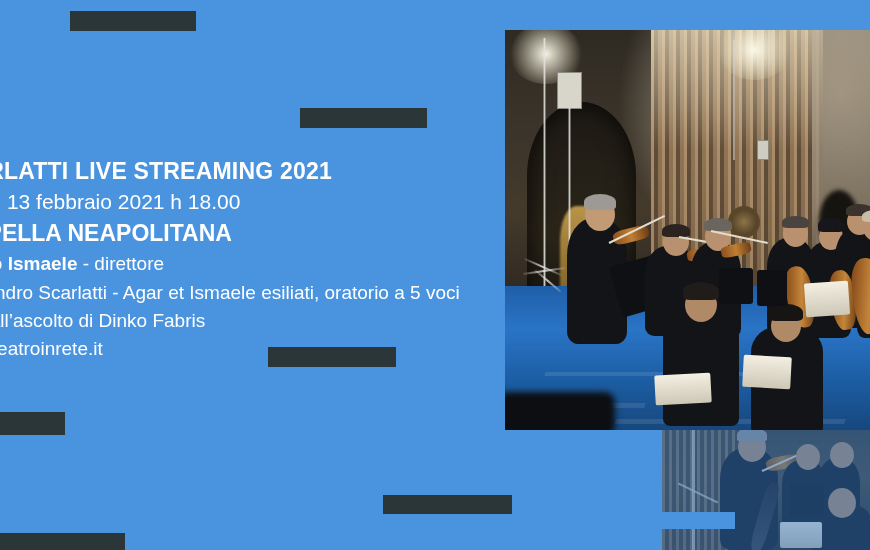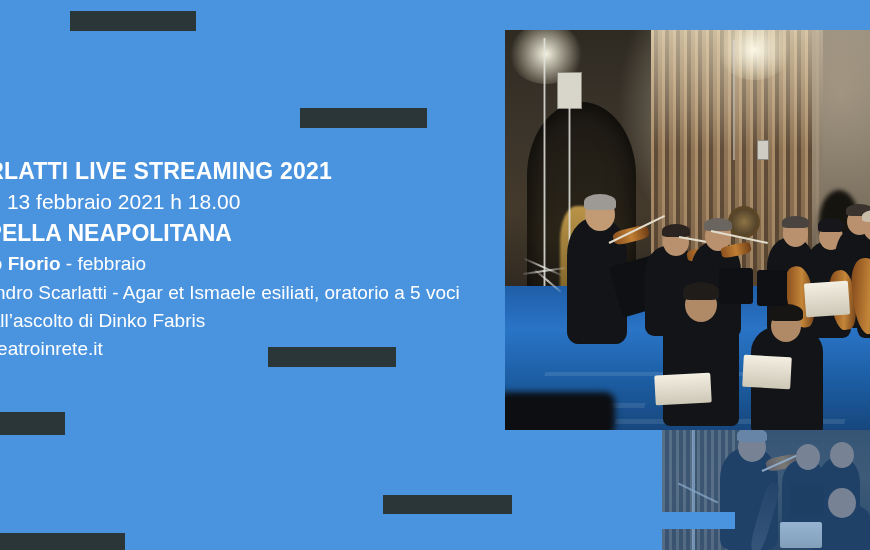--- a/index.html
+++ b/index.html
@@ -376,19 +376,19 @@
   <div class="bar" style="left:300px; top:108px; width:127px; height:20px;"></div>
   <div class="bar" style="left:268px; top:347px; width:128px; height:20px;"></div>
   <div class="bar" style="left:-20px; top:412px; width:85px;  height:23px;"></div>
   <div class="bar" style="left:383px; top:495px; width:129px; height:19px;"></div>
   <div class="bar" style="left:-20px; top:533px; width:145px; height:20px;"></div>
 
   <div id="text-block">
     <p class="t-title">SCARLATTI LIVE STREAMING 2021</p>
     <p class="t-date">sabato 13 febbraio 2021 h 18.00</p>
     <p class="t-ensemble">CAPPELLA NEAPOLITANA</p>
-    <p class="t-line"><span>Antonio </span><b>Florio</b><span> - febbraio</span></p>
+    <p class="t-line"><span>Antonio </span><b>Ismaele</b><span> - direttore</span></p>
     <p class="t-line">Alessandro Scarlatti - Agar et Ismaele esiliati, oratorio a 5 voci</p>
     <p class="t-line">guida all’ascolto di Dinko Fabris</p>
     <p class="t-line">www.ilteatroinrete.it</p>
   </div>
 
 </div>
 
 </body></html>

